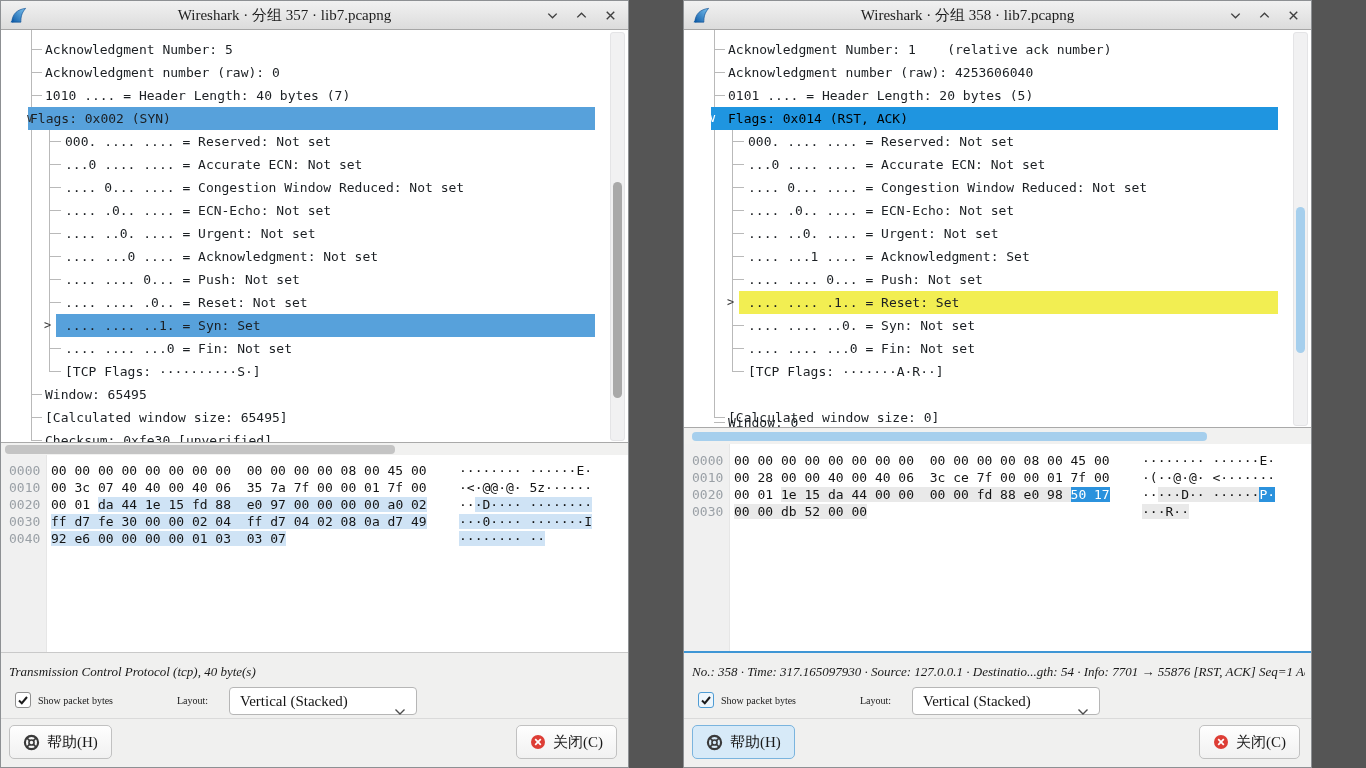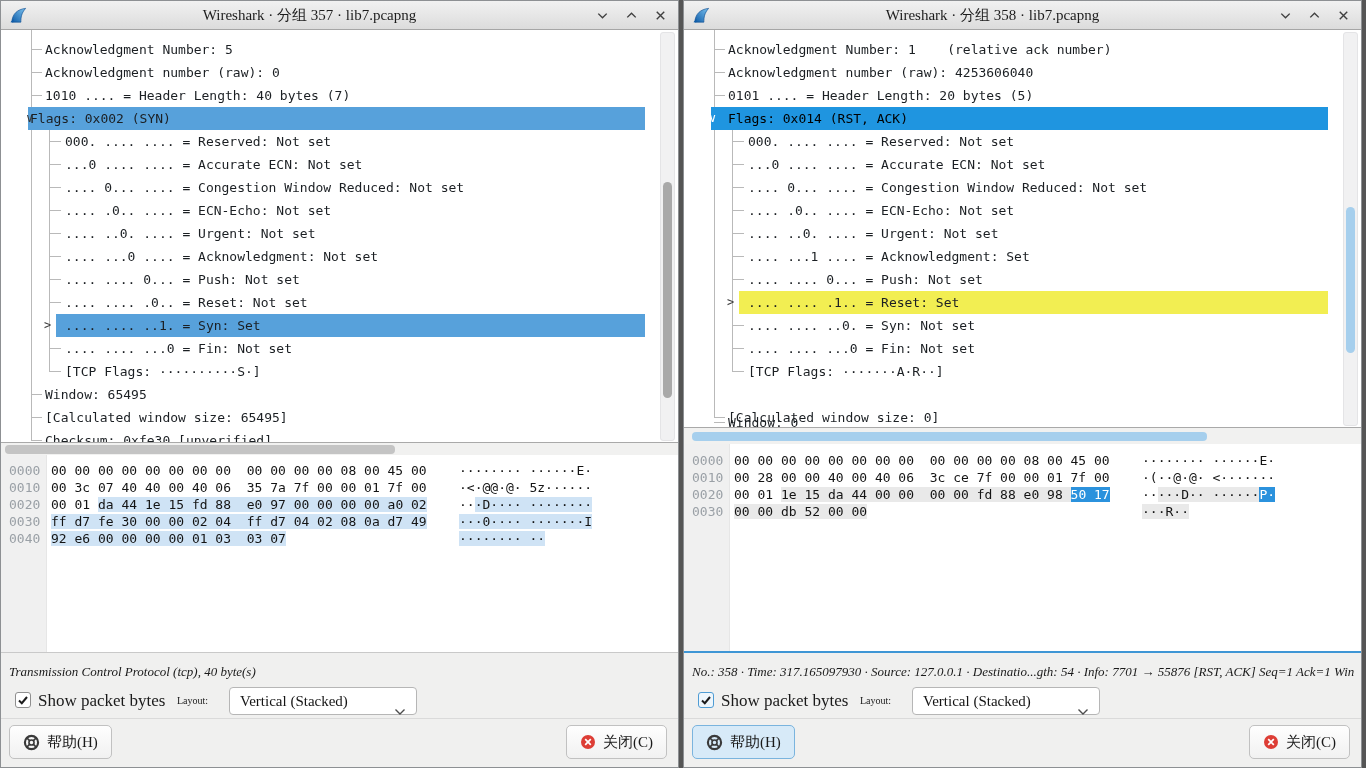--- a/index.html
+++ b/index.html
@@ -1,19 +1,19 @@
 <!DOCTYPE html>
 <html><head>
 <meta charset="utf-8">
 <style>
   * { margin:0; padding:0; box-sizing:border-box; }
   html,body { width:1366px; height:768px; overflow:hidden; }
   body { font-family:"Liberation Serif","DejaVu Serif",serif; background:#555; position:relative; }
 
-  .window { position:absolute; top:0; width:679px; height:768px; background:#f0f0ef;
+  .window { position:absolute; top:0; width:629px; height:768px; background:#f0f0ef;
             border:1px solid #8d9093; overflow:hidden; }
   #win-left  { left:0; }
   #win-right { left:683px; }
 
   .titlebar { position:absolute; top:0; left:0; right:0; height:29px;
               background:linear-gradient(#f1f1f1,#dcdcdc); border-bottom:1px solid #a6a6a6; }
   .title { position:absolute; left:40px; right:100px; top:0; line-height:28px; text-align:center;
            font-size:15px; color:#1c1c1c; white-space:nowrap; overflow:hidden; }
   .appicon { position:absolute; left:8px; top:5px; width:19px; height:19px; }
   .winbtns { position:absolute; right:8px; top:0; height:29px; display:flex; align-items:center; gap:9px; }
@@ -63,21 +63,21 @@
   .h-lite  { background:#cfe3f5; }
   .h-gray  { background:#e9e9e9; }
   .h-sel   { background:#2b92dd; color:#fff; }
 
   .statusline { position:absolute; left:8px; right:6px; top:662px; height:18px; line-height:18px;
                 font-style:italic; font-size:13px; color:#1a1a1a; white-space:nowrap; overflow:hidden; }
 
   .cb { position:absolute; top:691px; left:14px; width:16px; height:16px; background:#fff;
         border:1px solid #8f8f8f; border-radius:3px; display:flex; align-items:center; justify-content:center; }
   .cb.cb-focused { border:1px solid #4f9cd4; background:#eef6fc; }
-  .cblabel { position:absolute; left:37px; top:686px; height:28px; line-height:28px; font-size:17px; color:#1a1a1a; }
+  .cblabel { position:absolute; left:37px; top:686px; height:28px; line-height:28px; font-size:10px; color:#1a1a1a; }
   .laylabel { position:absolute; left:176px; top:686px; height:28px; line-height:28px; font-size:10px; color:#1a1a1a; }
   .combo { position:absolute; left:228px; top:686px; width:188px; height:28px; background:#fff;
            border:1px solid #b6b6b6; border-radius:4px; font-size:15px; line-height:26px; color:#141414; padding-left:10px; }
   .combo .chev { position:absolute; right:10px; top:10px; }
 
   .sep { position:absolute; left:0; right:0; top:717px; height:1px; background:#dadada; }
 
   .btn { position:absolute; top:724px; height:34px; border:1px solid #c1c1c1; border-radius:5px;
          background:linear-gradient(#fefefe,#f1f1f1); display:flex; align-items:center; justify-content:center;
          gap:7px; font-size:15px; color:#1a1a1a; padding:0 13px; }

